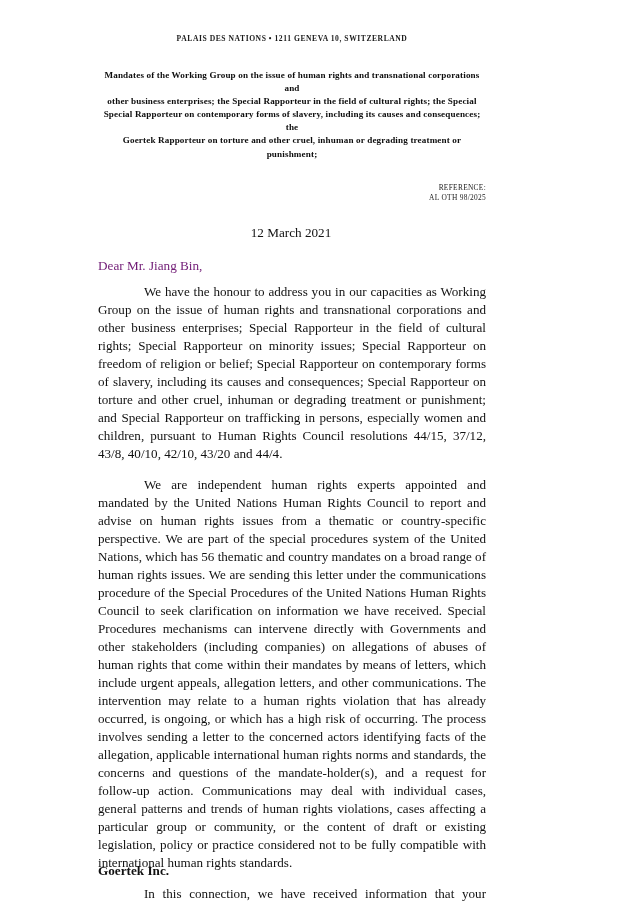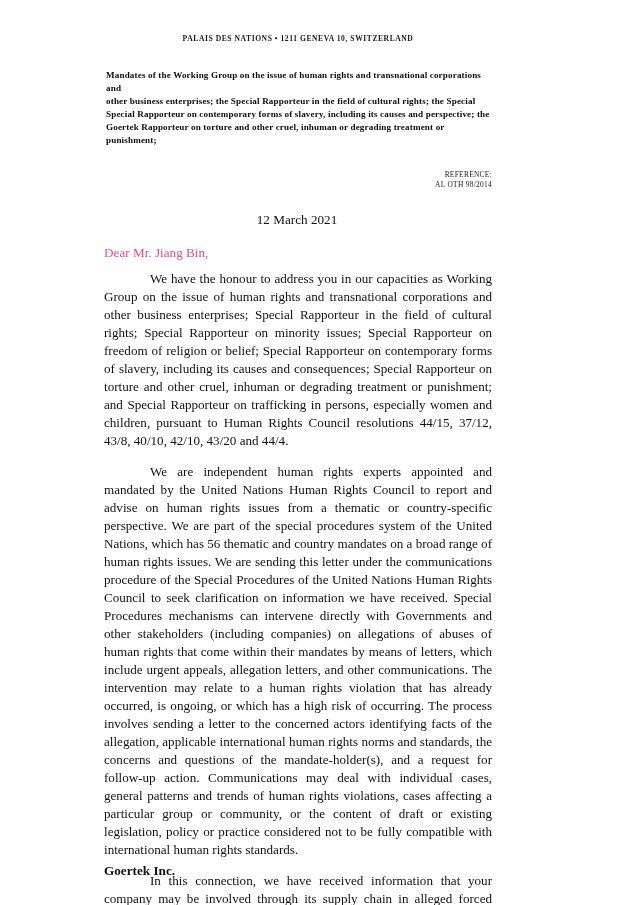--- a/index.html
+++ b/index.html
@@ -13,21 +13,21 @@
     height: 905px;
     position: relative;
     overflow: hidden;
     font-family: "Liberation Serif", "DejaVu Serif", serif;
     color: #111111;
     -webkit-font-smoothing: antialiased;
   }
 
   .page {
     position: absolute;
-    left: 14px;
+    left: 8px;
     top: 0;
     width: 568px;
     height: 905px;
     background: #ffffff;
     box-sizing: border-box;
     padding: 0 90px;
   }
 
   
   .letterhead {
@@ -37,21 +37,21 @@
     font-size: 7.6px;
     letter-spacing: 0.55px;
     color: #1a1a1a;
     padding-top: 34px;
     white-space: nowrap;
   }
 
   
   .mandates {
     margin-top: 26px;
-    text-align: left;
+    text-align: center;
     font-family: "Liberation Serif", "DejaVu Serif", serif;
     font-weight: bold;
     font-size: 9.1px;
     line-height: 13.1px;
     letter-spacing: 0.15px;
     color: #0d0d0d;
     padding: 0 2px;
   }
   .mandates .ln { display: block; }
 
@@ -75,21 +75,21 @@
     line-height: 16px;
     color: #111111;
     padding-right: 2px;
   }
 
   
   .salutation {
     margin-top: 17px;
     font-size: 13.2px;
     line-height: 16px;
-    color: #ec4899;
+    color: #701a75;
   }
 
   
   .body-copy {
     margin-top: 9px;
   }
   .para {
     font-size: 13.1px;
     line-height: 18px;
     text-align: justify;
@@ -114,27 +114,27 @@
 </head>
 <body>
 
 <div class="page">
 
   <div class="letterhead">PALAIS DES NATIONS • 1211 GENEVA 10, SWITZERLAND</div>
 
   <div class="mandates">
     <span class="ln">Mandates of the Working Group on the issue of human rights and transnational corporations and</span>
     <span class="ln">other business enterprises; the Special Rapporteur in the field of cultural rights; the Special</span>
-    <span class="ln">Special Rapporteur on contemporary forms of slavery, including its causes and perspective; the</span>
+    <span class="ln">Special Rapporteur on contemporary forms of slavery, including its causes and consequences; the</span>
     <span class="ln">Goertek Rapporteur on torture and other cruel, inhuman or degrading treatment or punishment;</span>
   </div>
 
   <div class="reference">
     <span class="ln">REFERENCE:</span>
-    <span class="ln">AL OTH 98/2014</span>
+    <span class="ln">AL OTH 98/2025</span>
   </div>
 
   <div class="date-line">12 March 2021</div>
 
   <div class="salutation">Dear Mr. Jiang Bin,</div>
 
   <div class="body-copy">
     <p class="para">We have the honour to address you in our capacities as Working Group on the issue of human rights and transnational corporations and other business enterprises; Special Rapporteur in the field of cultural rights; Special Rapporteur on minority issues; Special Rapporteur on freedom of religion or belief; Special Rapporteur on contemporary forms of slavery, including its causes and consequences; Special Rapporteur on torture and other cruel, inhuman or degrading treatment or punishment; and Special Rapporteur on trafficking in persons, especially women and children, pursuant to Human Rights Council resolutions 44/15, 37/12, 43/8, 40/10, 42/10, 43/20 and 44/4.</p>
     <p class="para">We are independent human rights experts appointed and mandated by the United Nations Human Rights Council to report and advise on human rights issues from a thematic or country-specific perspective. We are part of the special procedures system of the United Nations, which has 56 thematic and country mandates on a broad range of human rights issues. We are sending this letter under the communications procedure of the Special Procedures of the United Nations Human Rights Council to seek clarification on information we have received. Special Procedures mechanisms can intervene directly with Governments and other stakeholders (including companies) on allegations of abuses of human rights that come within their mandates by means of letters, which include urgent appeals, allegation letters, and other communications. The intervention may relate to a human rights violation that has already occurred, is ongoing, or which has a high risk of occurring. The process involves sending a letter to the concerned actors identifying facts of the allegation, applicable international human rights norms and standards, the concerns and questions of the mandate-holder(s), and a request for follow-up action. Communications may deal with individual cases, general patterns and trends of human rights violations, cases affecting a particular group or community, or the content of draft or existing legislation, policy or practice considered not to be fully compatible with international human rights standards.</p>
     <p class="para">In this connection, we have received information that your company may be involved through its supply chain in alleged forced labour, arbitrary detention, and trafficking in persons of Uyghur and other minority workers within and outside the Xinjiang Uyghur Autonomous Region (Xinjiang), as well as the related lack of accountability and access to effective remedy for victims. We have also received information regarding multinational corporations sourcing items from factories in China, including in Xinjiang, not being allowed to freely access these factories in order to exercise adequate oversight and human rights due diligence across their</p>

